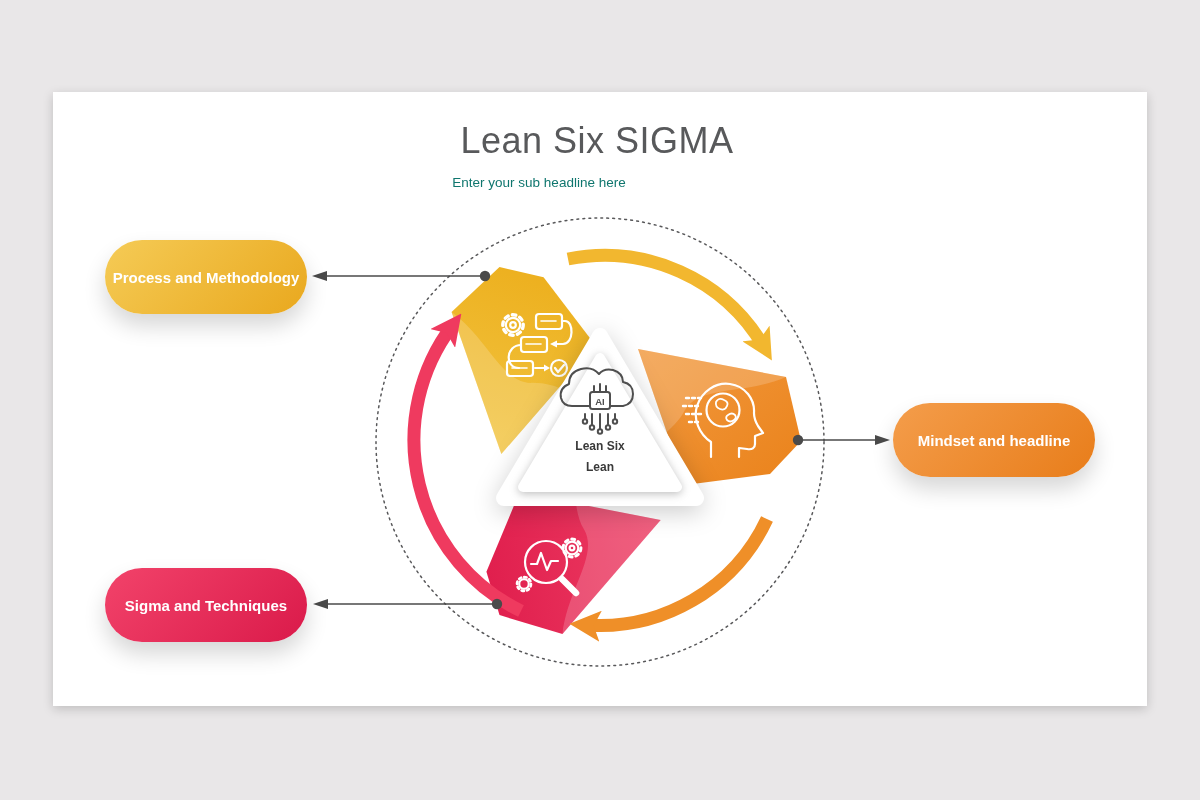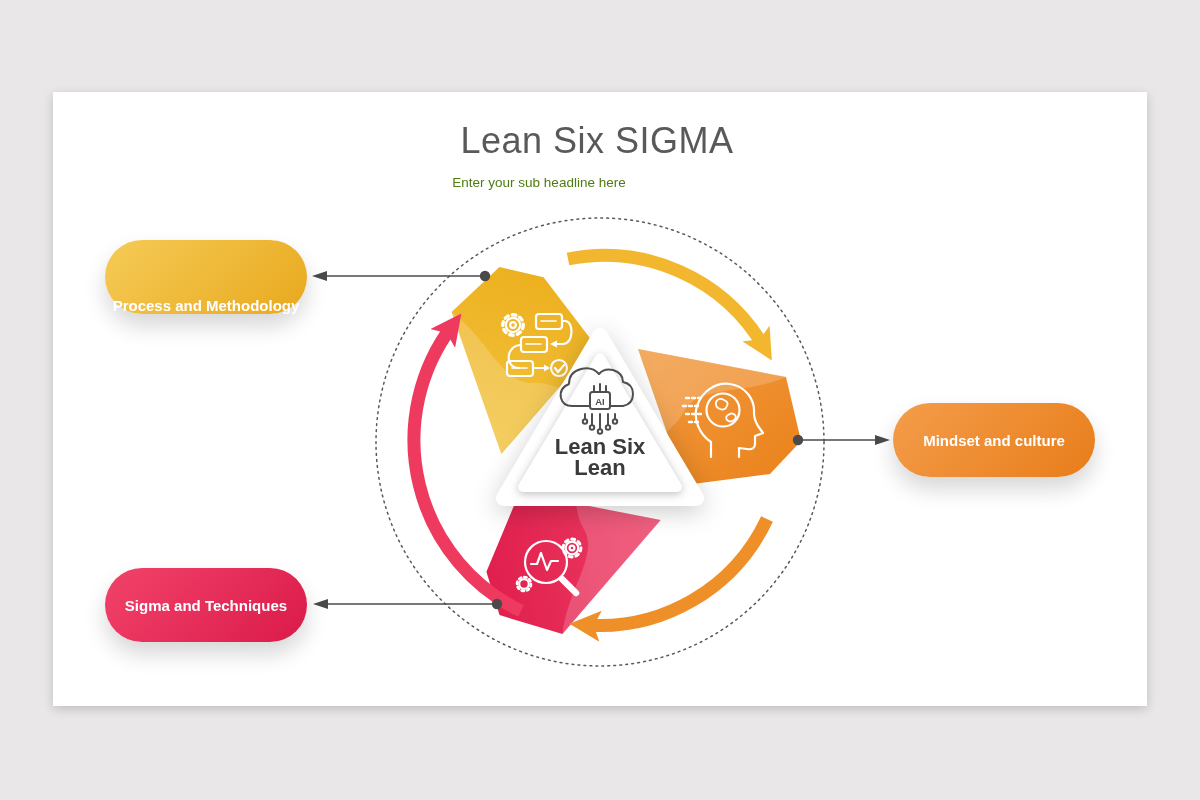--- a/index.html
+++ b/index.html
@@ -13,35 +13,35 @@
     position:absolute;left:53px;top:92px;width:1094px;height:614px;
     background:#ffffff;
     box-shadow:0 3px 10px rgba(0,0,0,0.18);
   }
   .page-title{
     position:absolute;left:53px;top:120px;width:1088px;
     text-align:center;font-size:36px;color:#58595b;letter-spacing:0.5px;
   }
   .page-subtitle{
     position:absolute;left:53px;top:175px;width:972px;
-    text-align:center;font-size:13.5px;color:#4d7c0f;
+    text-align:center;font-size:13.5px;color:#0f766e;
   }
   .diagram-svg{position:absolute;left:0;top:0;width:1200px;height:800px;}
   .pill{
     position:absolute;width:202px;height:74px;border-radius:40px;
     display:flex;align-items:center;justify-content:center;
     color:#ffffff;font-weight:bold;font-size:15px;
     box-shadow:0 12px 22px rgba(0,0,0,0.16);
   }
-  .pill-process{left:105px;top:240px;background:linear-gradient(135deg,#f5cb56,#e9a81e);align-items:flex-end;}
+  .pill-process{left:105px;top:240px;background:linear-gradient(135deg,#f5cb56,#e9a81e);}
   .pill-mindset{left:893px;top:403px;background:linear-gradient(135deg,#f49d4b,#e87d1a);}
   .pill-tools{left:105px;top:568px;background:linear-gradient(135deg,#f2436a,#da1a4a);}
   .center-label{
     position:absolute;left:540px;top:436px;width:120px;
-    text-align:center;font-size:22px;font-weight:bold;color:#3a3a3a;line-height:21px;
+    text-align:center;font-size:12px;font-weight:bold;color:#3a3a3a;line-height:21px;
   }
   .center-label span{display:block;}
 </style>
 </head>
 <body>
 
 <div class="slide"></div>
 
 <div class="page-title">Lean Six SIGMA</div>
 <div class="page-subtitle">Enter your sub headline here</div>
@@ -188,17 +188,17 @@
 
 <div class="center-label">
   <span>Lean Six</span>
   <span>Lean</span>
 </div>
 
 <div class="pill pill-process">
   <span>Process and Methodology</span>
 </div>
 <div class="pill pill-mindset">
-  <span>Mindset and culture</span>
+  <span>Mindset and headline</span>
 </div>
 <div class="pill pill-tools">
   <span>Sigma and Techniques</span>
 </div>
 
 </body></html>

